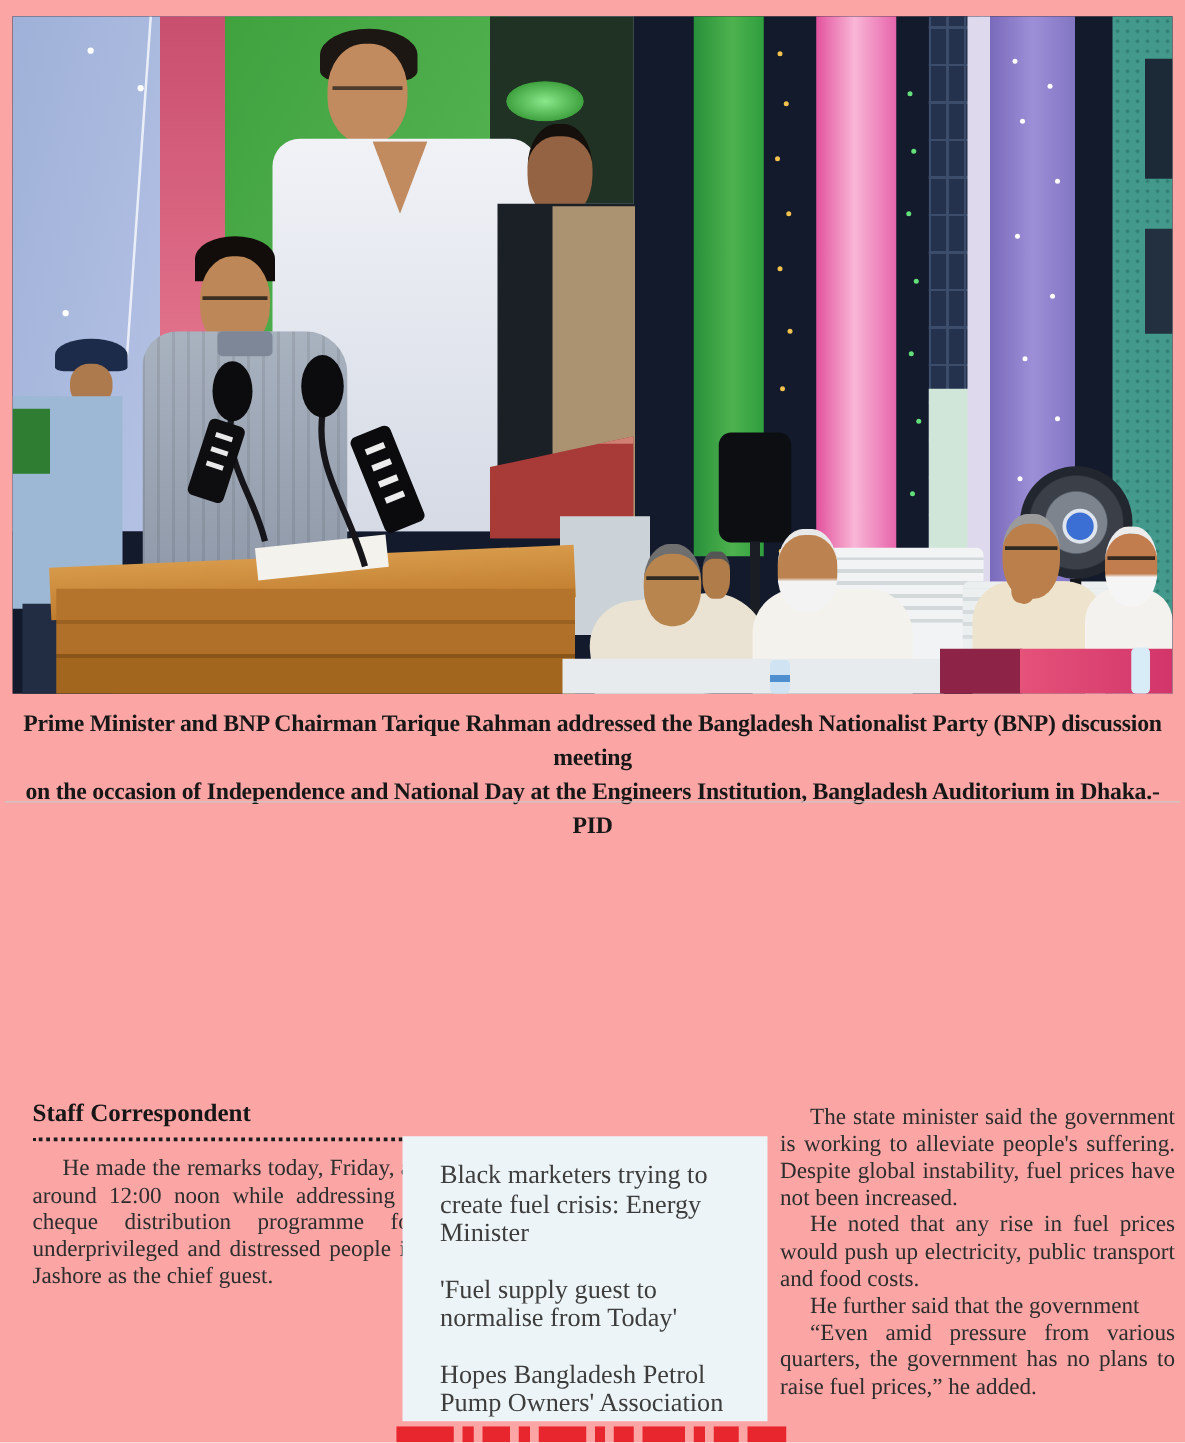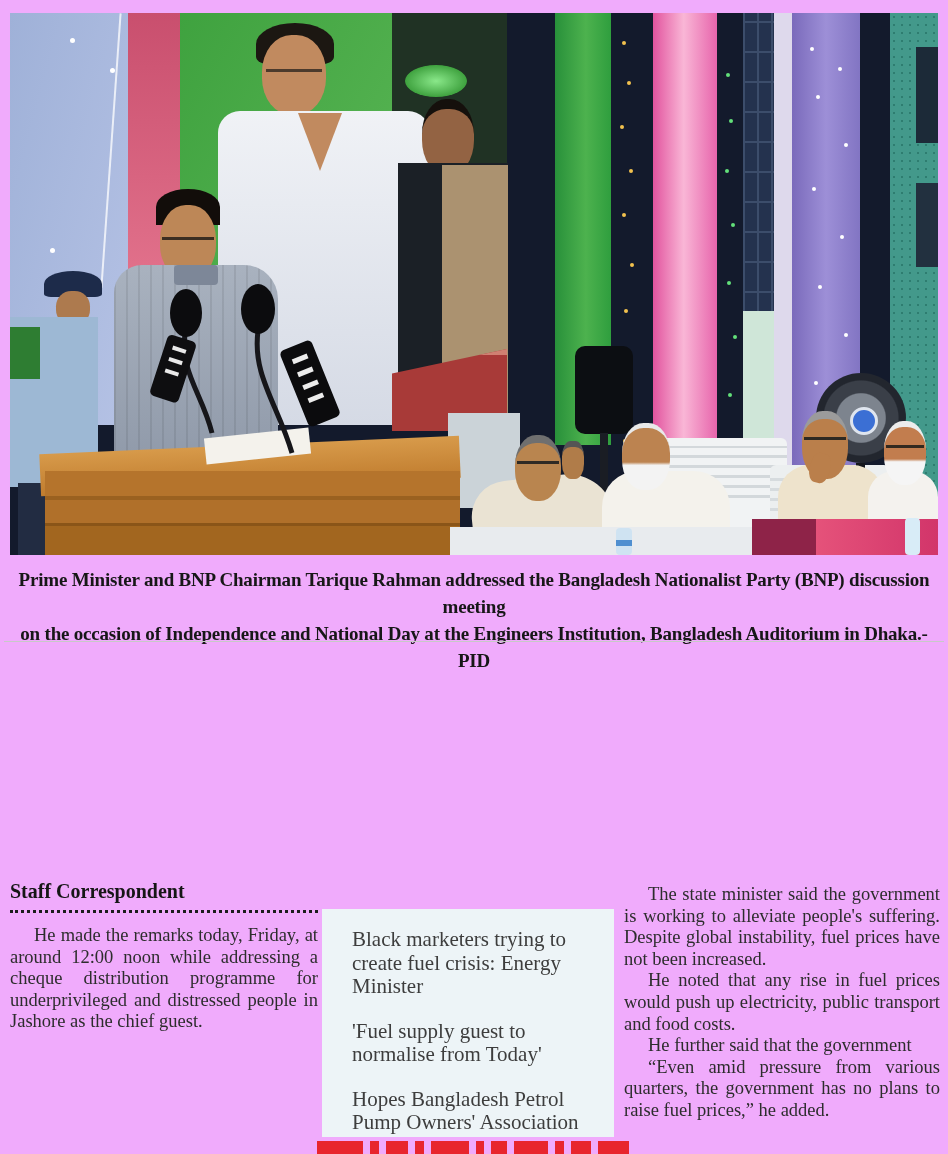--- a/index.html
+++ b/index.html
@@ -1,16 +1,16 @@
 <!DOCTYPE html>
 <html><head>
 <meta charset="utf-8">
 <style>
   html,body{margin:0;padding:0;background:#fff;}
-  .page{position:relative;width:948px;height:1154px;background:#f0abfc;overflow:hidden;
+  .page{position:relative;width:948px;height:1154px;background:#fca5a5;overflow:hidden;
         font-family:"Liberation Serif",serif;color:#2b2b2b;}
   .abs{position:absolute;display:block;}
   i.abs{font-style:normal;}
 
   
   .photo{position:absolute;left:10px;top:13px;width:928px;height:542px;overflow:hidden;background:#131a2c;}
   .dot{width:4px;height:4px;border-radius:50%;background:currentColor;}
 
   
   .caption{position:absolute;left:10px;top:566px;width:928px;text-align:center;
@@ -19,21 +19,21 @@
   .rule{position:absolute;left:4px;top:641px;width:940px;height:1px;background:#c8c8c8;}
 
   
   .headline{position:absolute;left:10px;top:648px;width:938px;color:#0d0d0d;font-weight:700;}
   .headline .hl{display:block;white-space:nowrap;font-size:87px;line-height:104px;letter-spacing:-3px;
                 transform:scaleX(.86);transform-origin:0 50%;}
 
   
   .col{position:absolute;font-size:18.5px;line-height:21.6px;text-align:justify;color:#2d2d2d;}
   .col p{margin:0;text-indent:24px;}
-  .col-left{left:10px;top:879px;width:308px;}
+  .col-left{left:26px;top:879px;width:308px;}
   .col-right{left:624px;top:884px;width:316px;}
   .byline{font-size:20px;font-weight:700;color:#161616;text-indent:0!important;line-height:24px;}
   .dotrule{width:308px;height:6px;border-bottom:3.5px dotted #1c1c1c;margin:1px 0 12px 0;}
   .continued{font-weight:700;text-align:right;color:#1c1c1c;}
 
   .pullbox{position:absolute;left:322px;top:909px;width:292px;height:228px;background:#edf4f7;
            box-sizing:border-box;padding:19px 12px 16px 30px;}
   .pullbox p{margin:0 0 21px 0;font-size:21px;line-height:23.5px;color:#3d3d3d;text-align:left;}
   .pullbox p:last-child{margin-bottom:0;}
 

